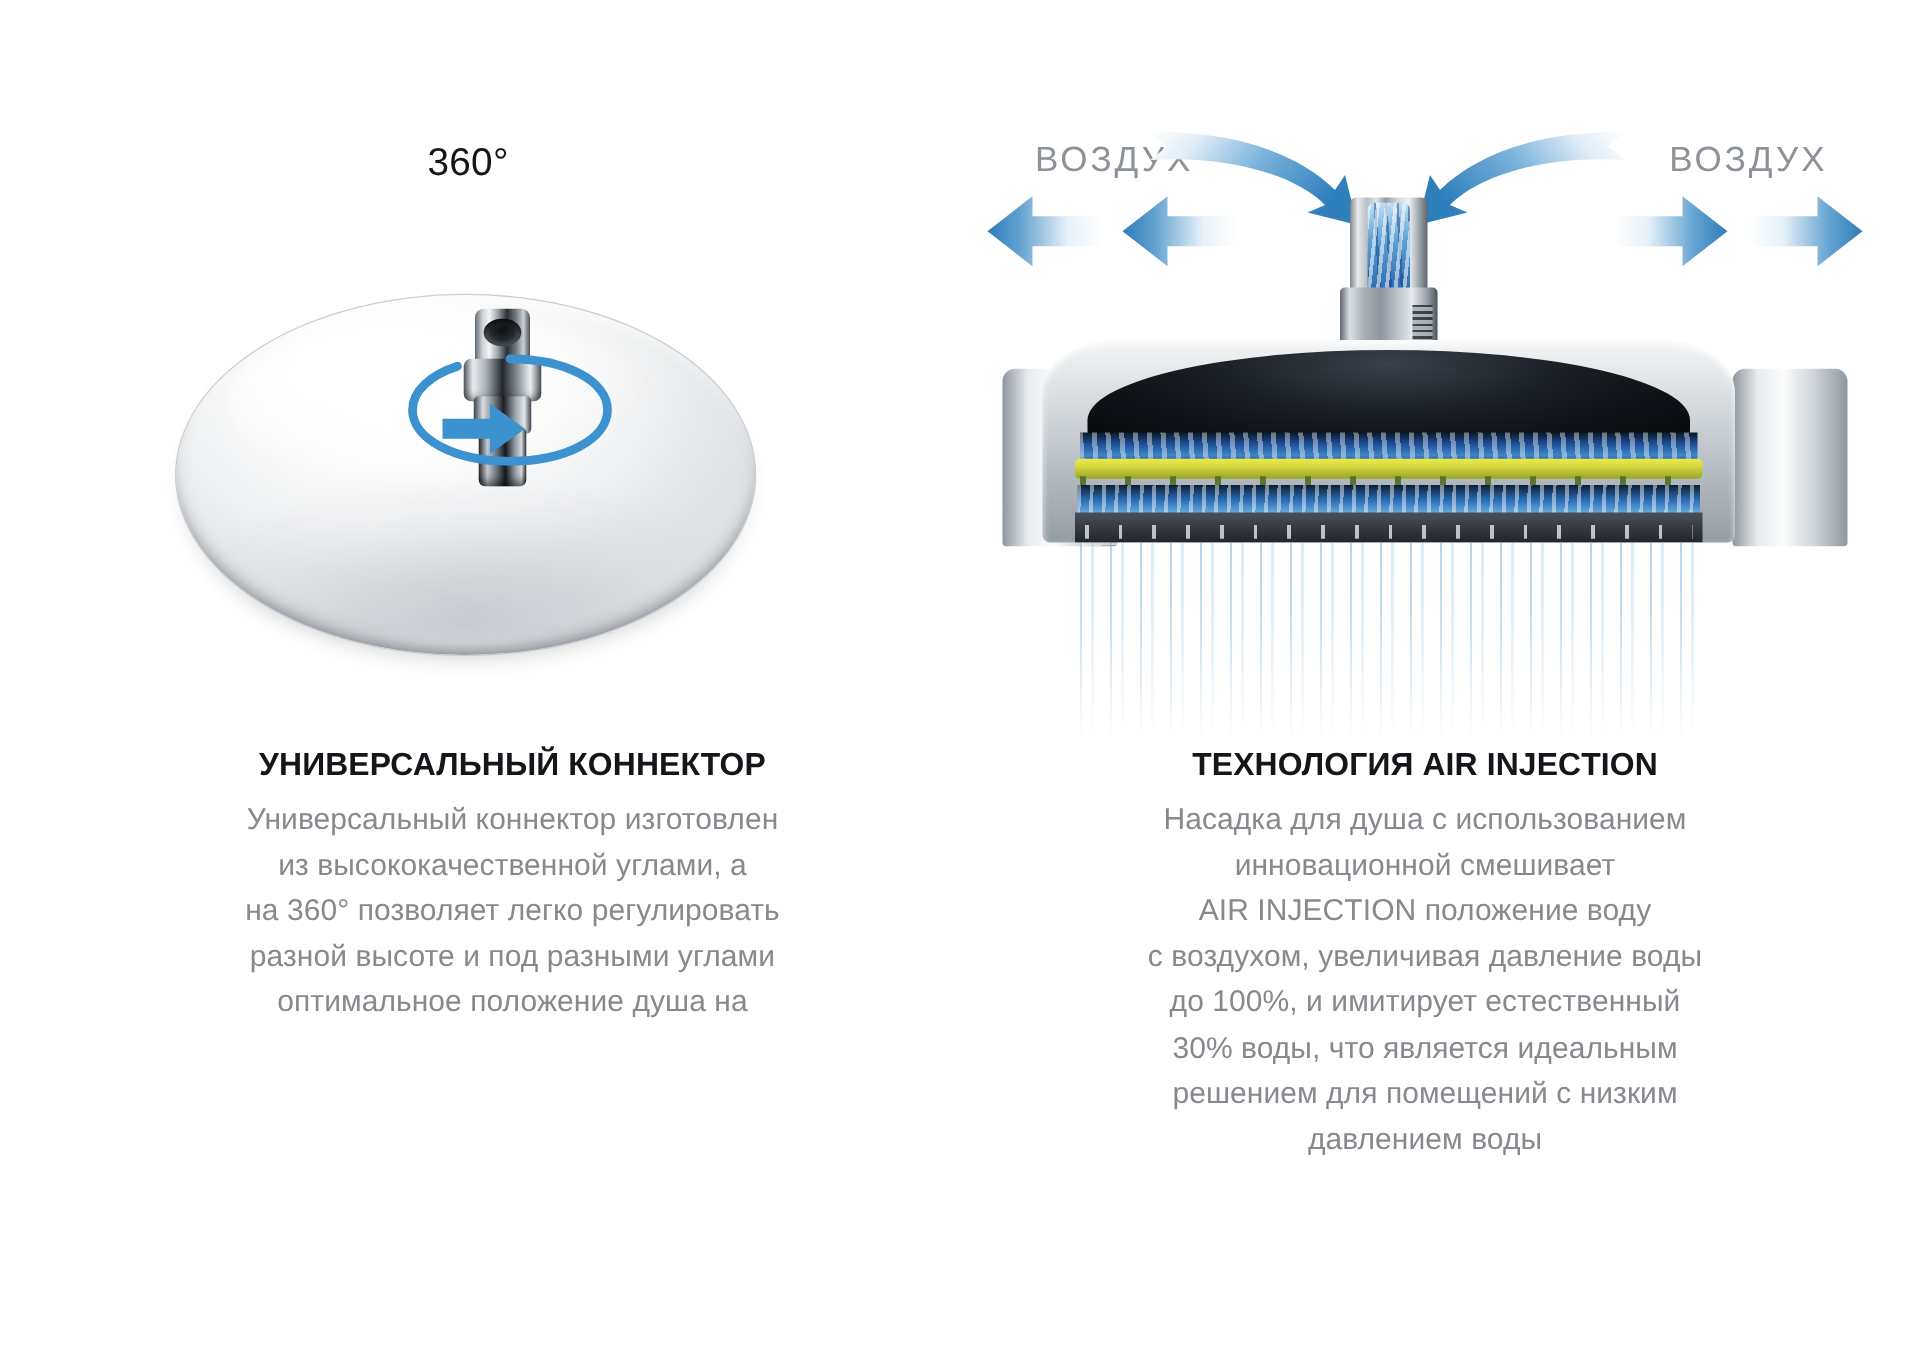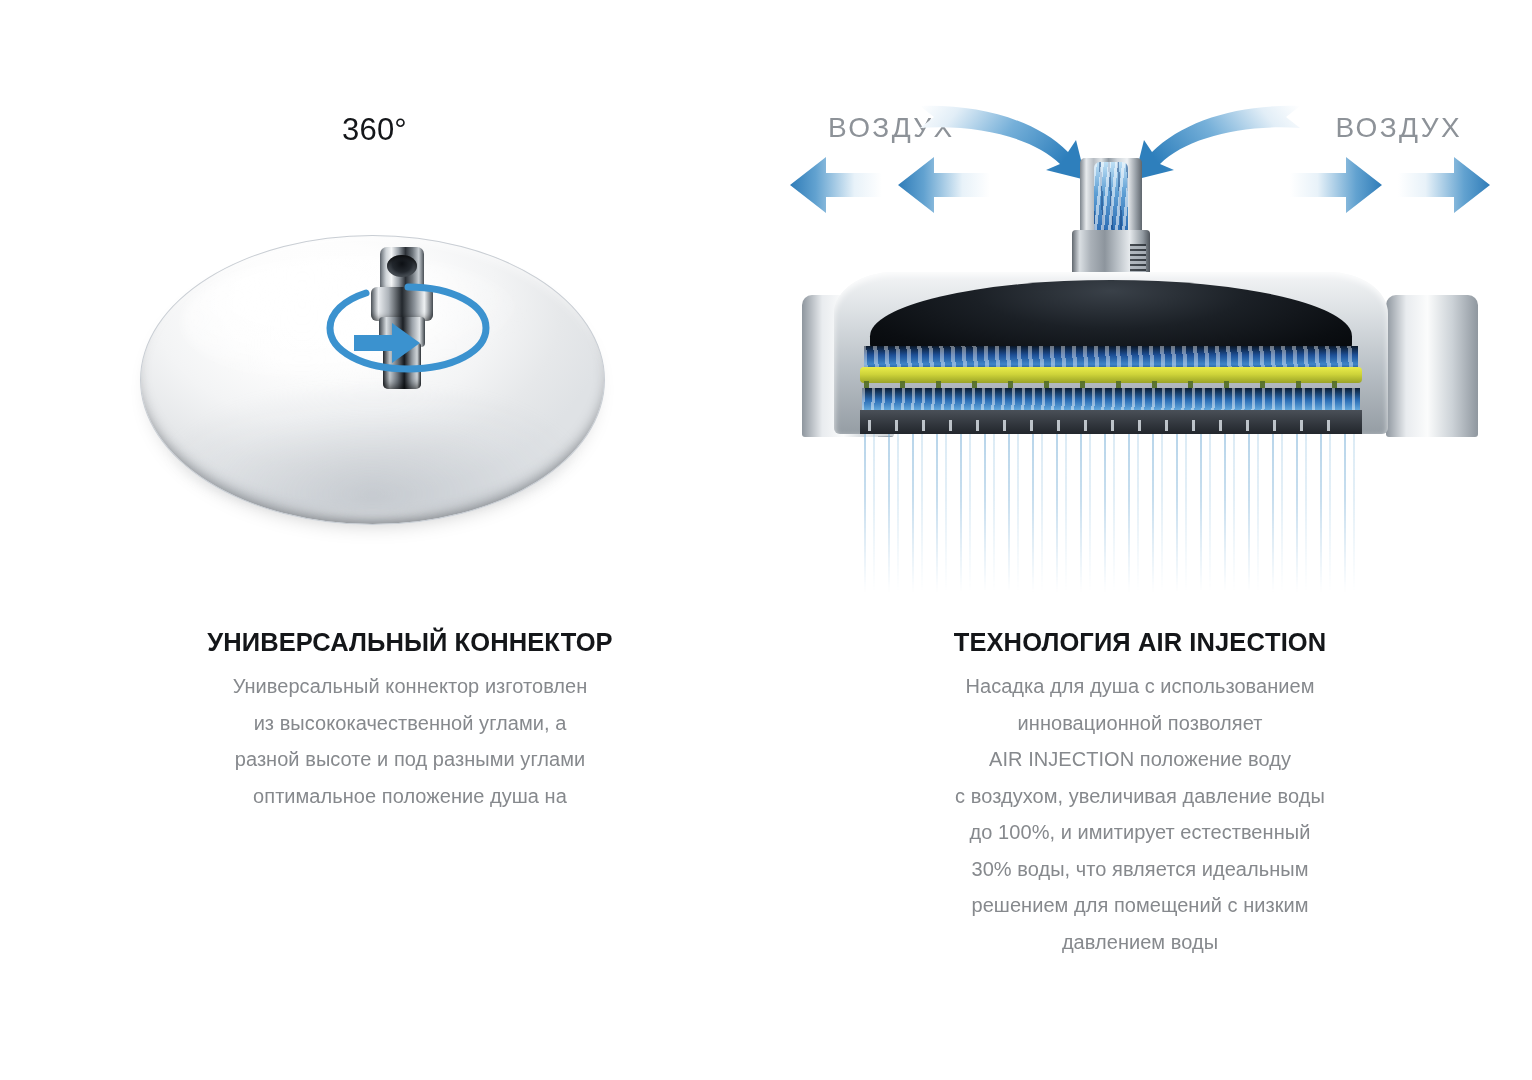--- a/index.html
+++ b/index.html
@@ -270,24 +270,23 @@
   .side-right  { right: 0px;  top: 55px;  width: 210px; height: 200px; }
 
   
   .caption { position: absolute; top: 598px; left: 0; width: 700px; text-align: center; }
   .caption-title {
     font-size: 25.5px;
     font-weight: 700;
     color: #141619;
     letter-spacing: 0.1px;
     margin-bottom: 11px;
-    margin-top: 30px;
   }
   .caption-body {
-    font-size: 20px;
+    font-size: 24px;
     line-height: 36.5px;
     color: #86898d;
     font-weight: 400;
     letter-spacing: 0.05px;
   }
   .caption-body p { margin: 0; }
 </style>
 </head>
 <body>
 
@@ -318,20 +317,21 @@
       </div>
 
       <div class="badge-360">360°</div>
     </div>
 
     <div class="caption">
       <div class="caption-title">УНИВЕРСАЛЬНЫЙ КОННЕКТОР</div>
       <div class="caption-body">
         <p>Универсальный коннектор изготовлен</p>
         <p>из высококачественной углами, а</p>
+        <p>на 360° позволяет легко регулировать</p>
         <p>разной высоте и под разными углами</p>
         <p>оптимальное положение душа на</p>
       </div>
     </div>
   </div>
 
   <div class="column column-right">
 
     <div class="visual">
       <div class="cutaway">
@@ -409,21 +409,21 @@
         </div>
 
         <div class="spray"></div>
       </div>
     </div>
 
     <div class="caption">
       <div class="caption-title">ТЕХНОЛОГИЯ AIR INJECTION</div>
       <div class="caption-body">
         <p>Насадка для душа с использованием</p>
-        <p>инновационной позволяет</p>
+        <p>инновационной смешивает</p>
         <p>AIR INJECTION положение воду</p>
         <p>с воздухом, увеличивая давление воды</p>
         <p>до 100%, и имитирует естественный</p>
         <p>30% воды, что является идеальным</p>
         <p>решением для помещений с низким</p>
         <p>давлением воды</p>
       </div>
     </div>
   </div>
 

